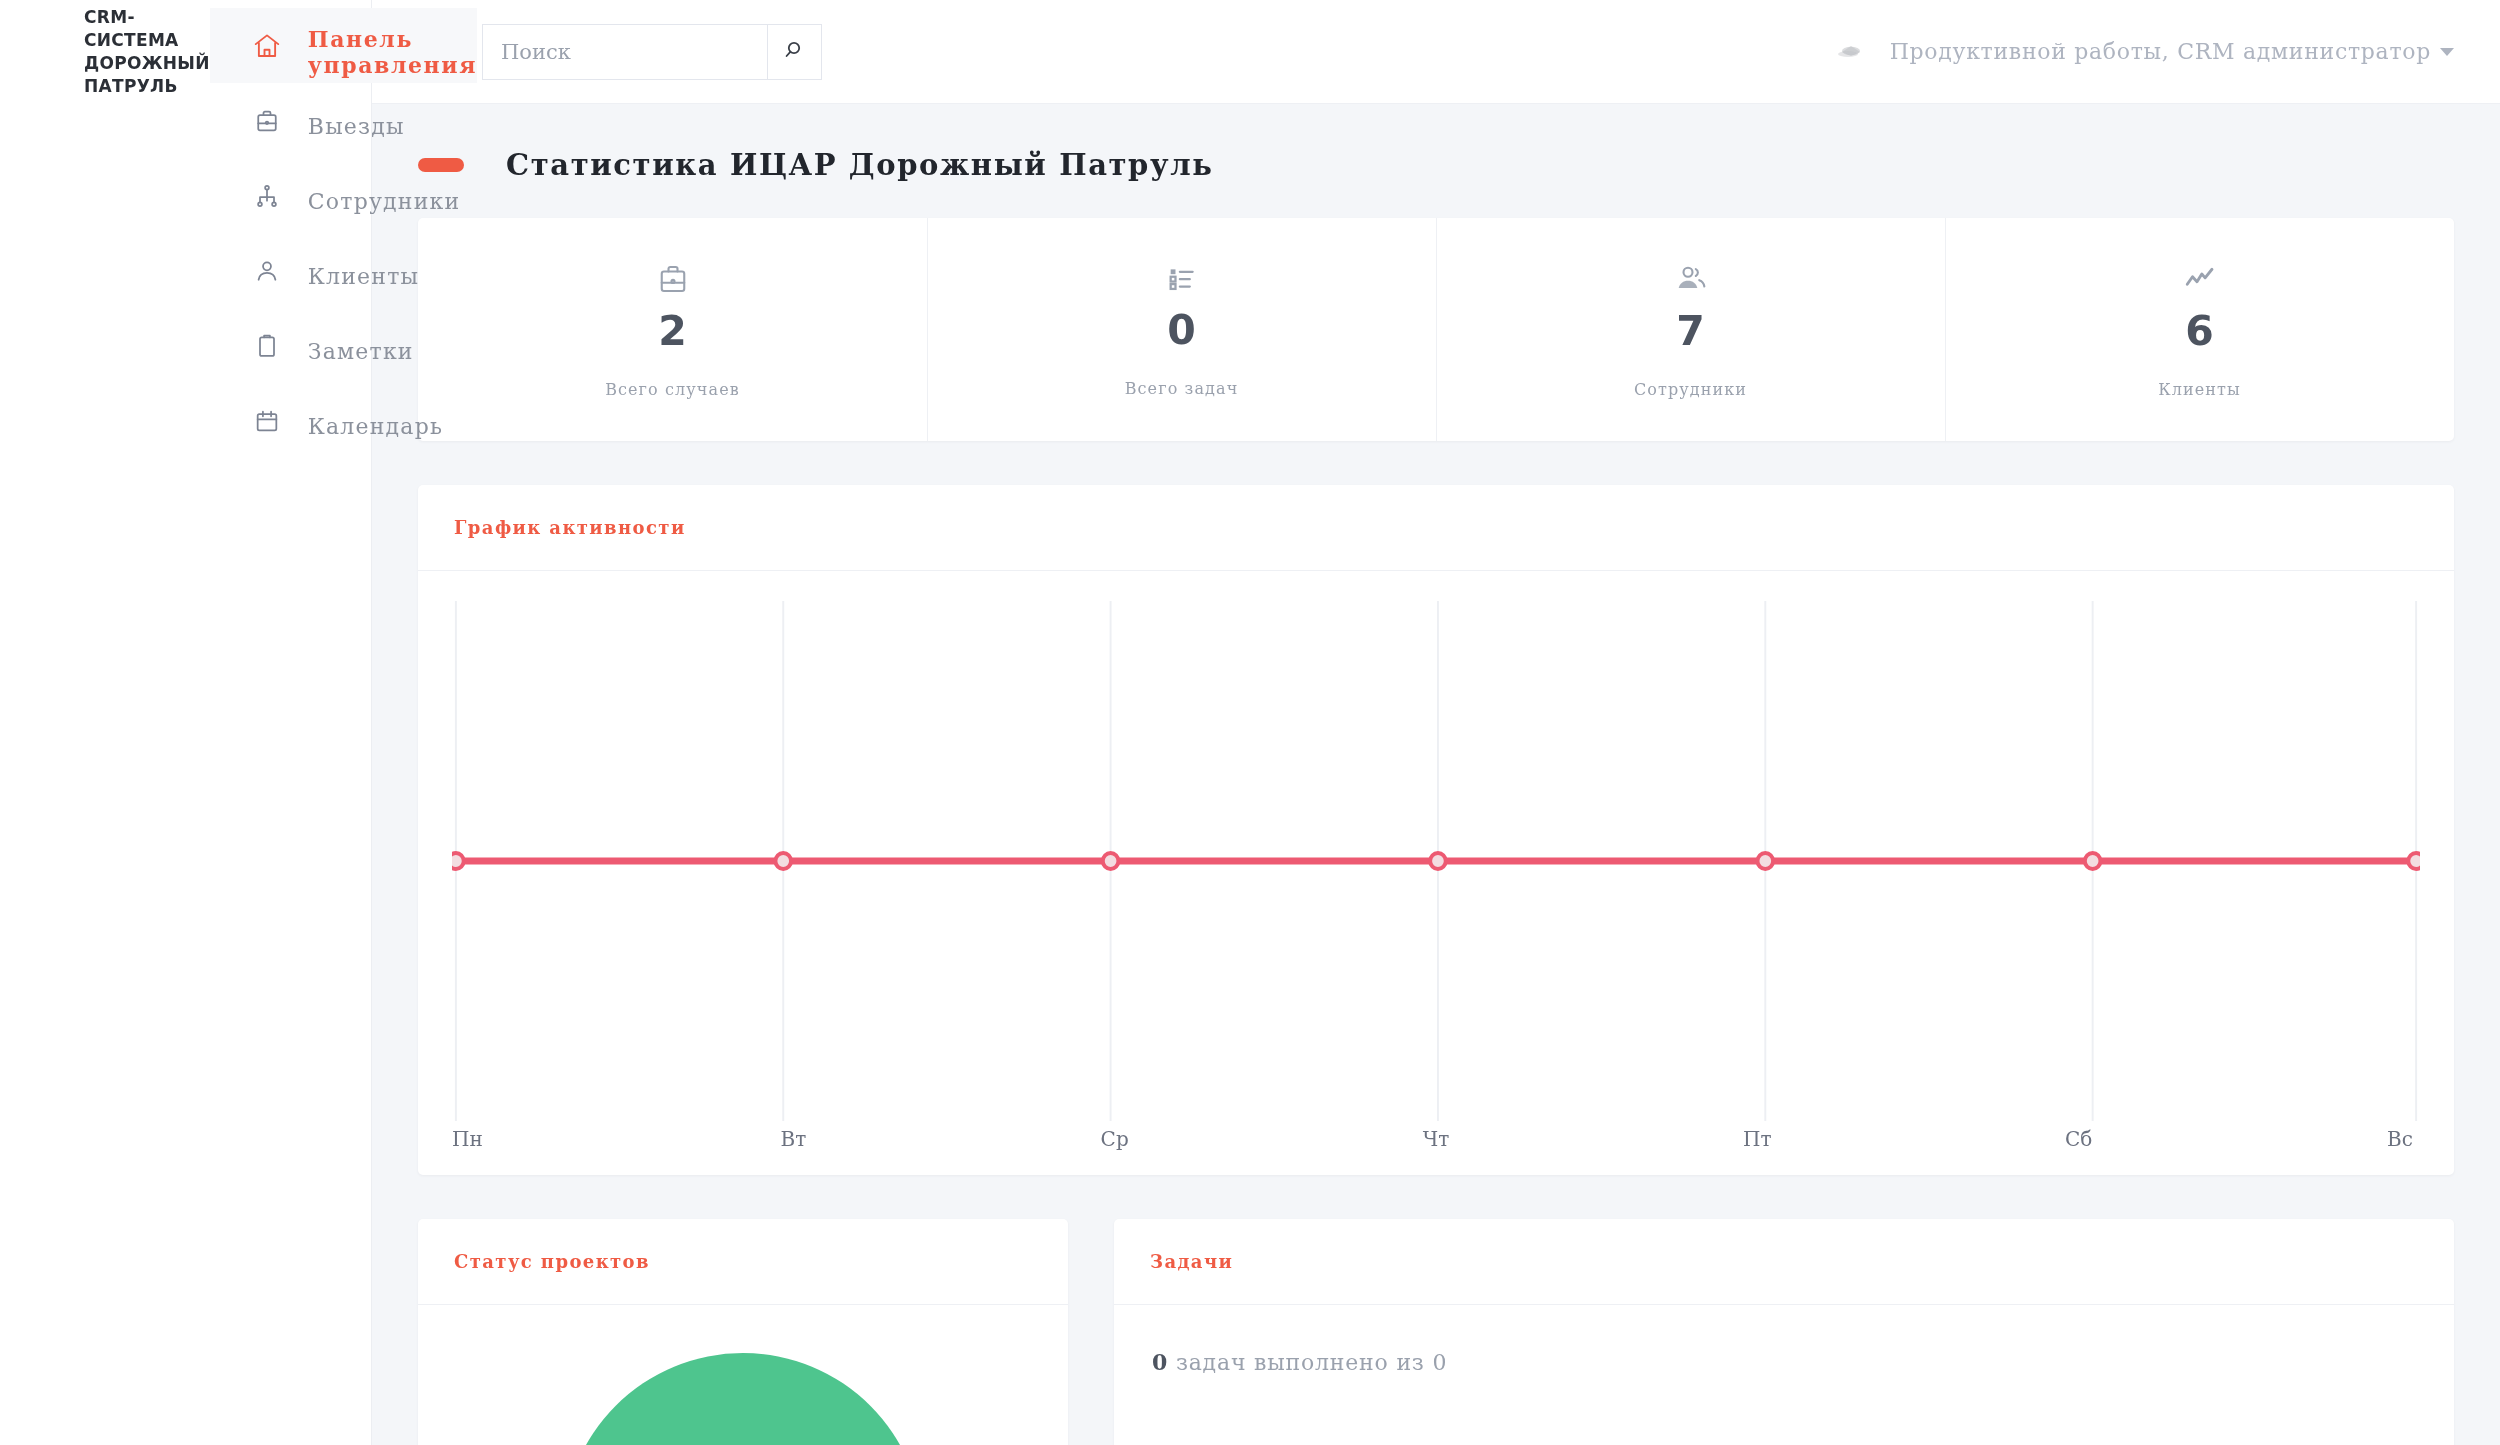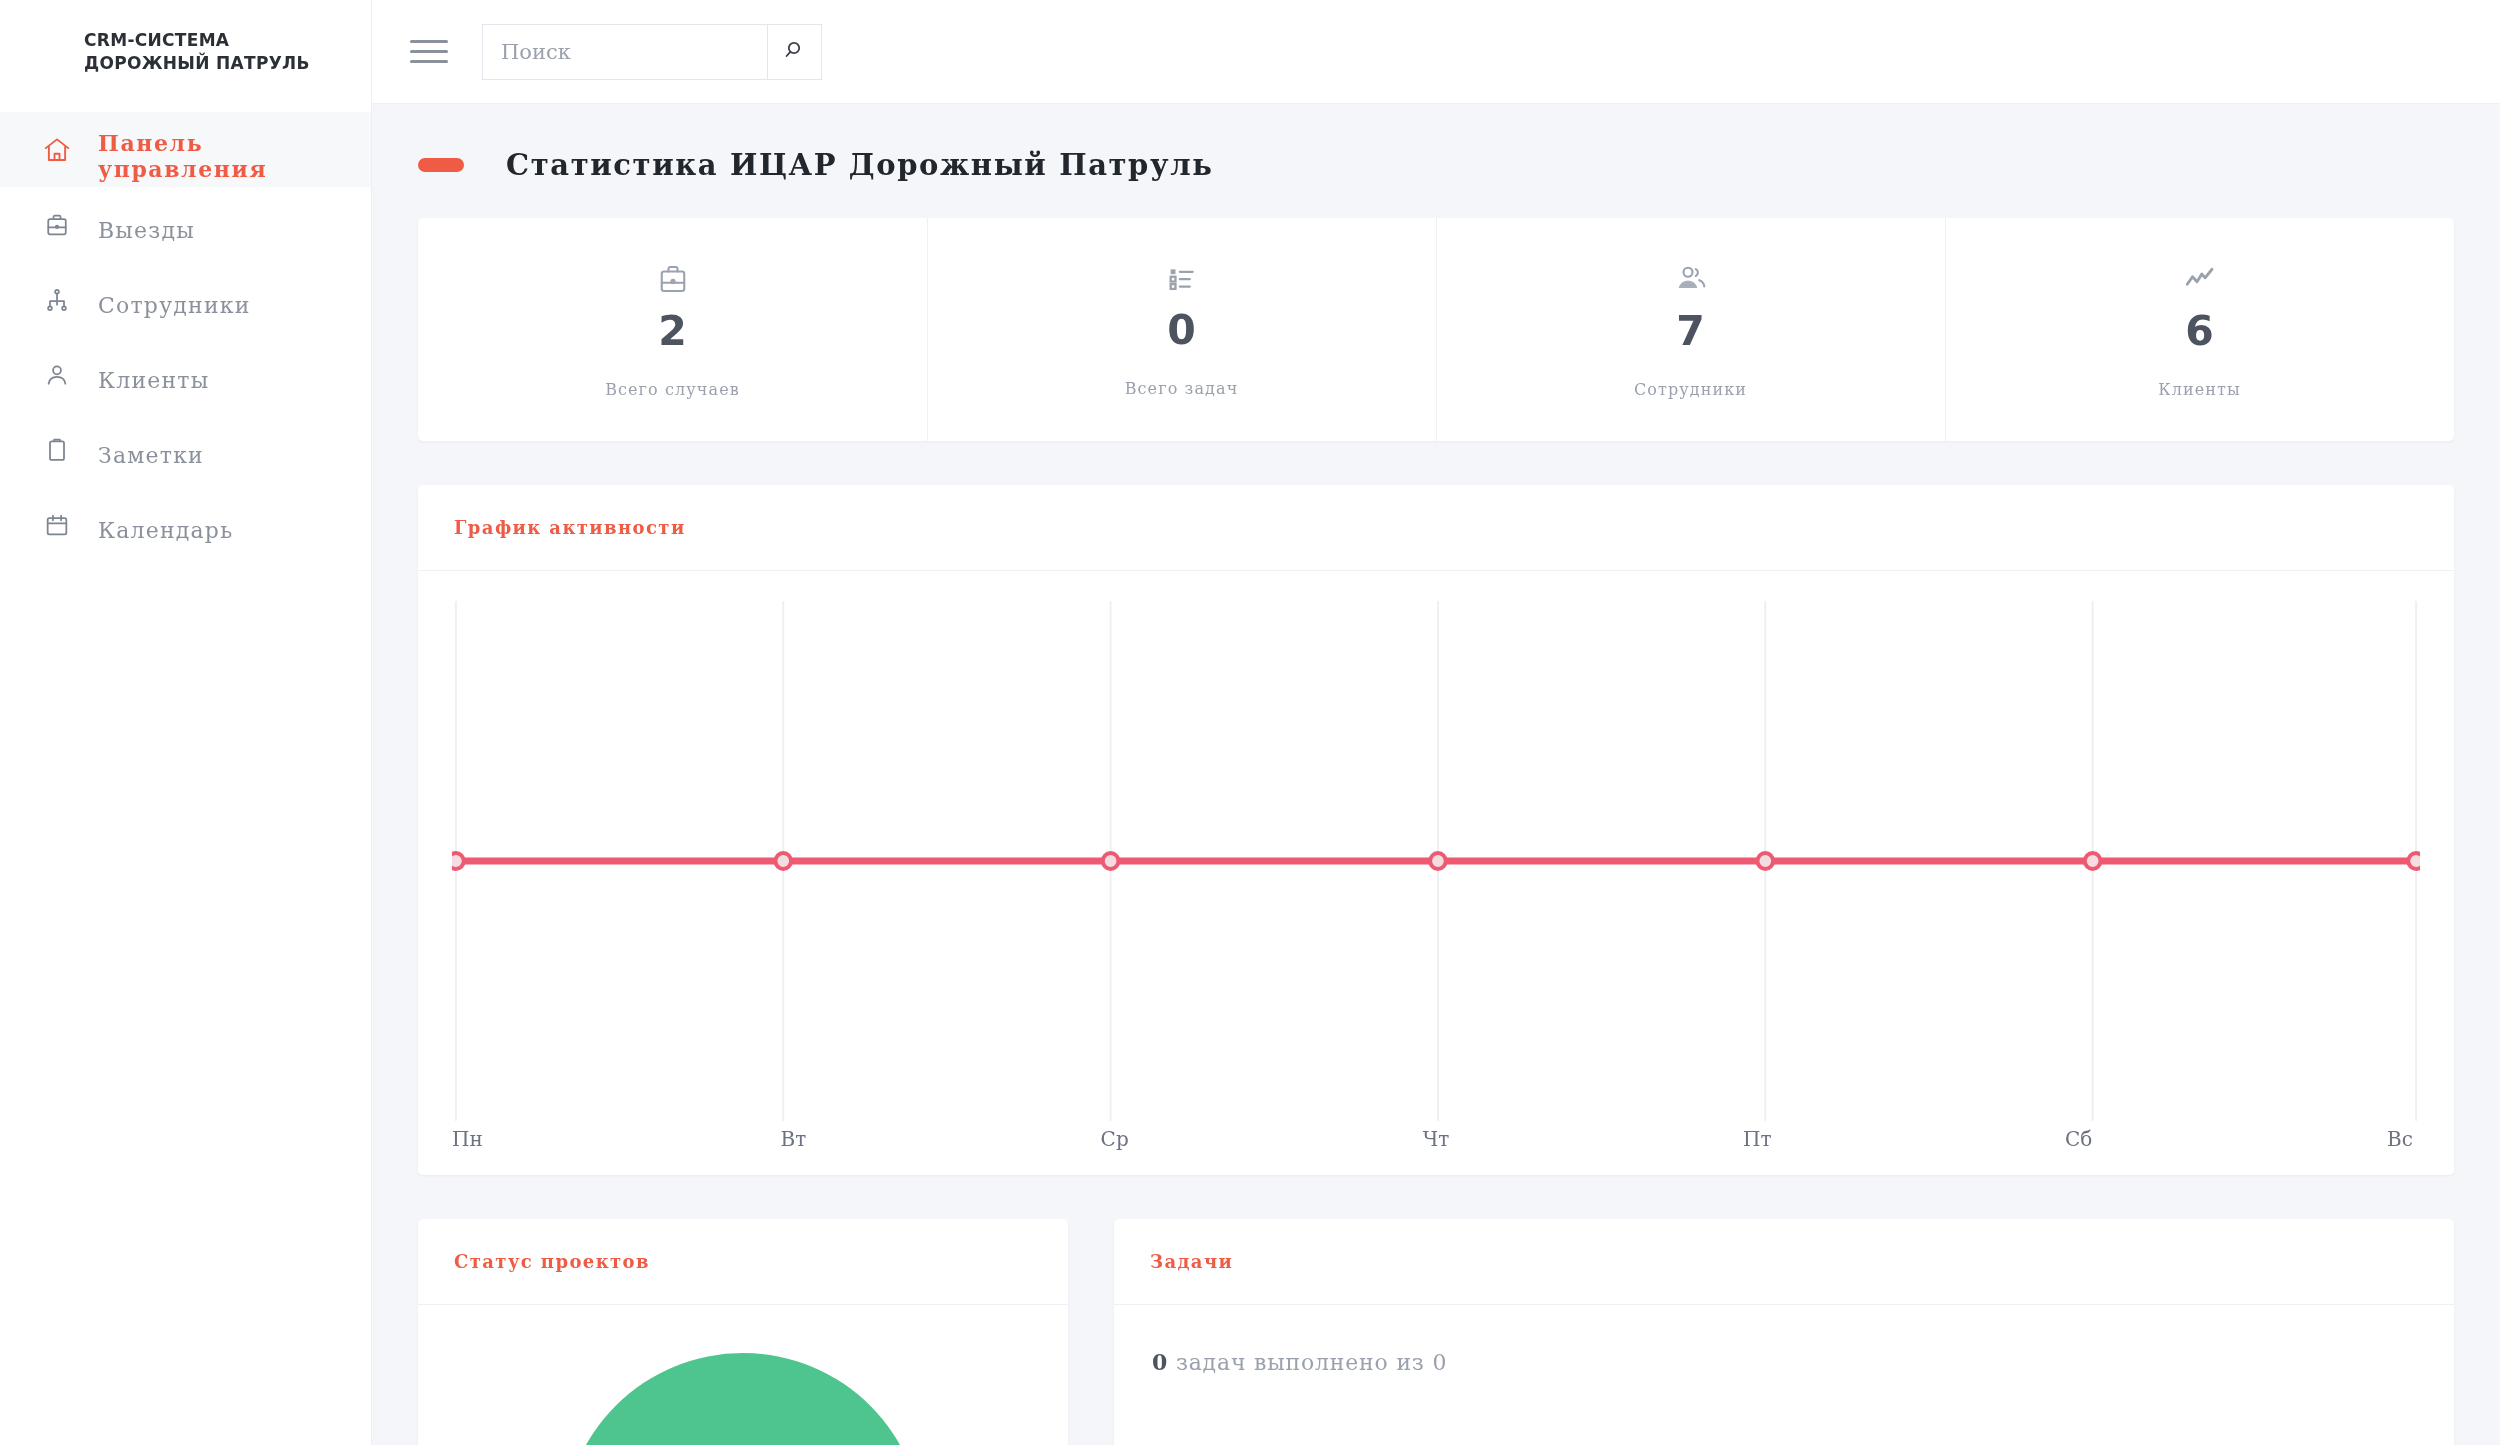--- a/index.html
+++ b/index.html
@@ -11,21 +11,21 @@
     font-family: "Liberation Serif", "DejaVu Serif", serif;
   }
 
   .app { display: flex; width: 2500px; height: 1445px; }
 
   
   .sidebar {
     width: 372px; min-width: 372px; height: 1445px;
     background: #ffffff;
     border-right: 1px solid #eceef2;
-    display: flex; flex-direction: column;
+    display: flex; flex-direction: row;
   }
   .brand {
     height: 104px;
     display: flex; flex-direction: column; justify-content: center;
     padding-left: 84px;
   }
   .brand-line {
     font-family: "DejaVu Sans", sans-serif;
     font-size: 17px; font-weight: 700; letter-spacing: .3px;
     color: #2b2f36; line-height: 1.35;
@@ -302,20 +302,31 @@
             <svg width="24" height="24" viewBox="0 0 24 24" fill="none" stroke="currentColor" stroke-width="1.8" stroke-linecap="round">
               <circle cx="11" cy="10" r="5.2"></circle>
                 <path d="M7.3 13.8 3.6 18"></path>
             </svg>
           </span>
         </button>
       </div>
 
       <div class="topbar-spacer"></div>
 
+      <div class="user-area">
+        <span class="user-avatar">
+          <svg width="32" height="24" viewBox="0 0 32 24" fill="currentColor">
+            <ellipse cx="16" cy="11" rx="9" ry="4.2" opacity=".55"></ellipse>
+            <ellipse cx="13" cy="14" rx="10" ry="3" opacity=".4"></ellipse>
+            <path d="M7 12 L16 6 L25 12 L16 16 Z" opacity=".5"></path>
+          </svg>
+        </span>
+        <span class="user-greet">Продуктивной работы, CRM администратор</span>
+        <span class="caret"></span>
+      </div>
     </header>
 
     <main class="content">
 
       <div class="page-title-row">
         <span class="title-pill"></span>
         <h1 class="page-title">Статистика ИЦАР Дорожный Патруль</h1>
       </div>
 
       <section class="stats">

